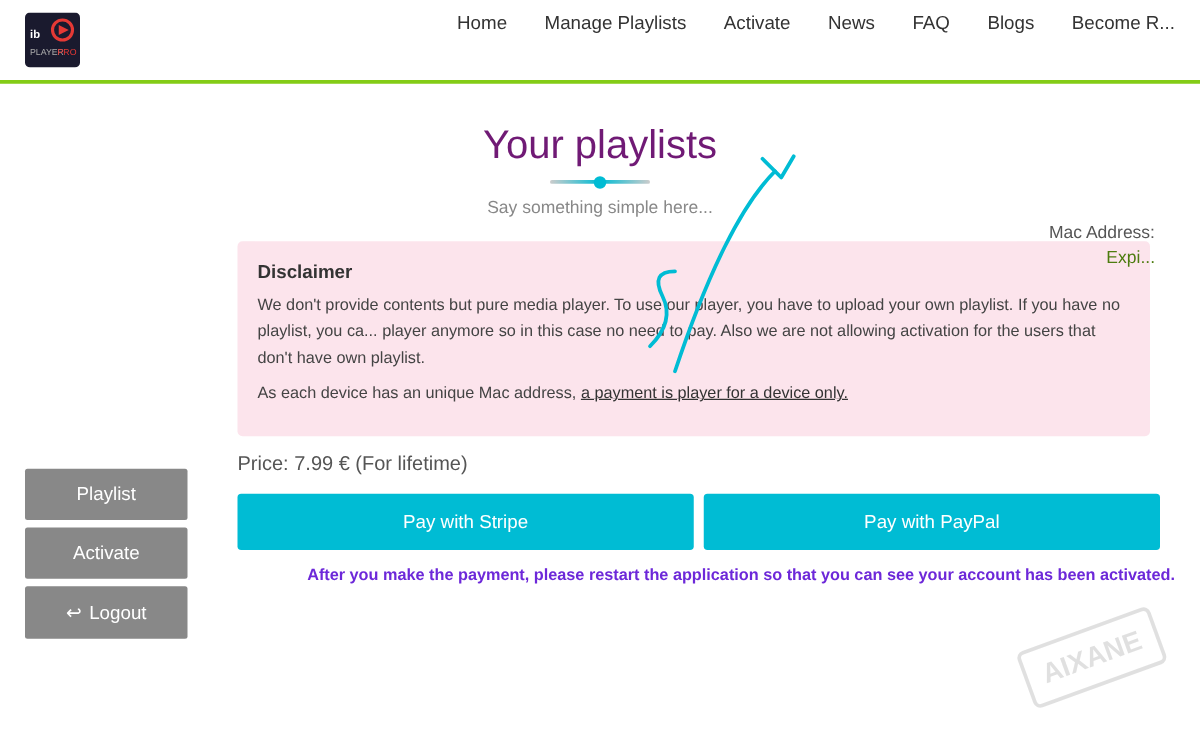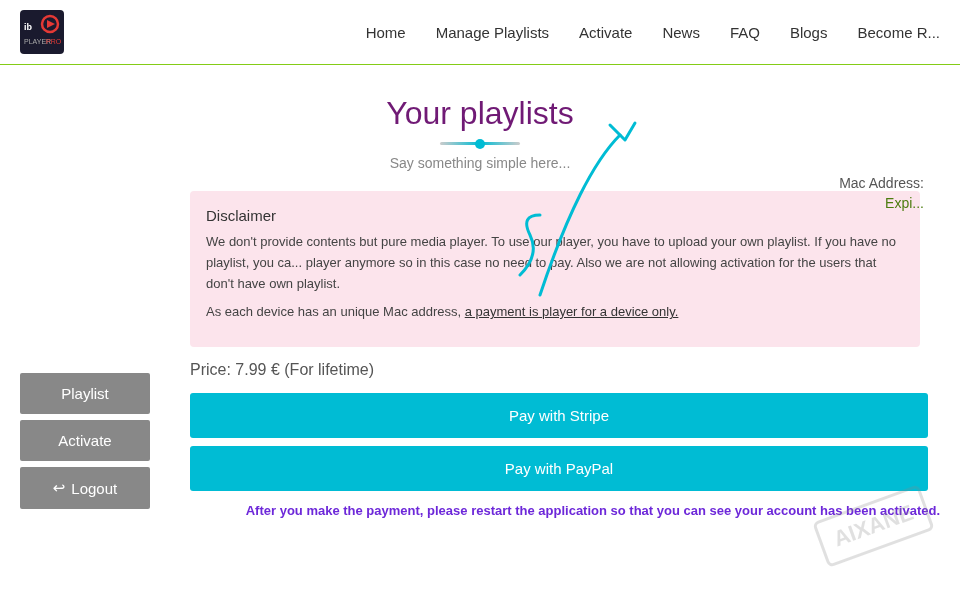--- a/index.html
+++ b/index.html
@@ -1,23 +1,23 @@
 <!DOCTYPE html>
 <html><head>
   <meta charset="utf-8">
   <style>
     * { margin: 0; padding: 0; box-sizing: border-box; }
     body { font-family: Arial, sans-serif; background: #fff; width: 960px; height: 600px; overflow: hidden; position: relative; }
 
     
     .header {
       display: flex;
-      align-items: center;
+      align-items: flex-start;
       padding: 10px 20px;
-      border-bottom: 1px solid #84cc16;
+      border-bottom: 3px solid #84cc16;
       position: relative;
     }
     .logo-area {
       display: flex;
       align-items: center;
       gap: 6px;
     }
     .logo-icon {
       width: 44px;
       height: 44px;
@@ -130,21 +130,21 @@
     .disclaimer-box {
       margin-left: 170px;
       margin-right: 20px;
       background: #fce4ec;
       padding: 16px;
       border-radius: 4px;
       margin-top: 0px;
     }
     .disclaimer-title {
       font-size: 15px;
-      font-weight: normal;
+      font-weight: bold;
       color: #333;
       margin-bottom: 8px;
     }
     .disclaimer-text {
       font-size: 13px;
       color: #444;
       line-height: 1.6;
       margin-bottom: 8px;
     }
     .disclaimer-link {
@@ -159,21 +159,21 @@
       font-size: 16px;
       color: #555;
     }
 
     
     .payment-section {
       margin-left: 170px;
       margin-right: 12px;
       margin-top: 14px;
       display: flex;
-      flex-direction: column;
+      flex-direction: row;
       gap: 8px;
     }
     .pay-btn {
       background: #00bcd4;
       color: #fff;
       border: none;
       padding: 14px;
       font-size: 15px;
       cursor: pointer;
       border-radius: 3px;

